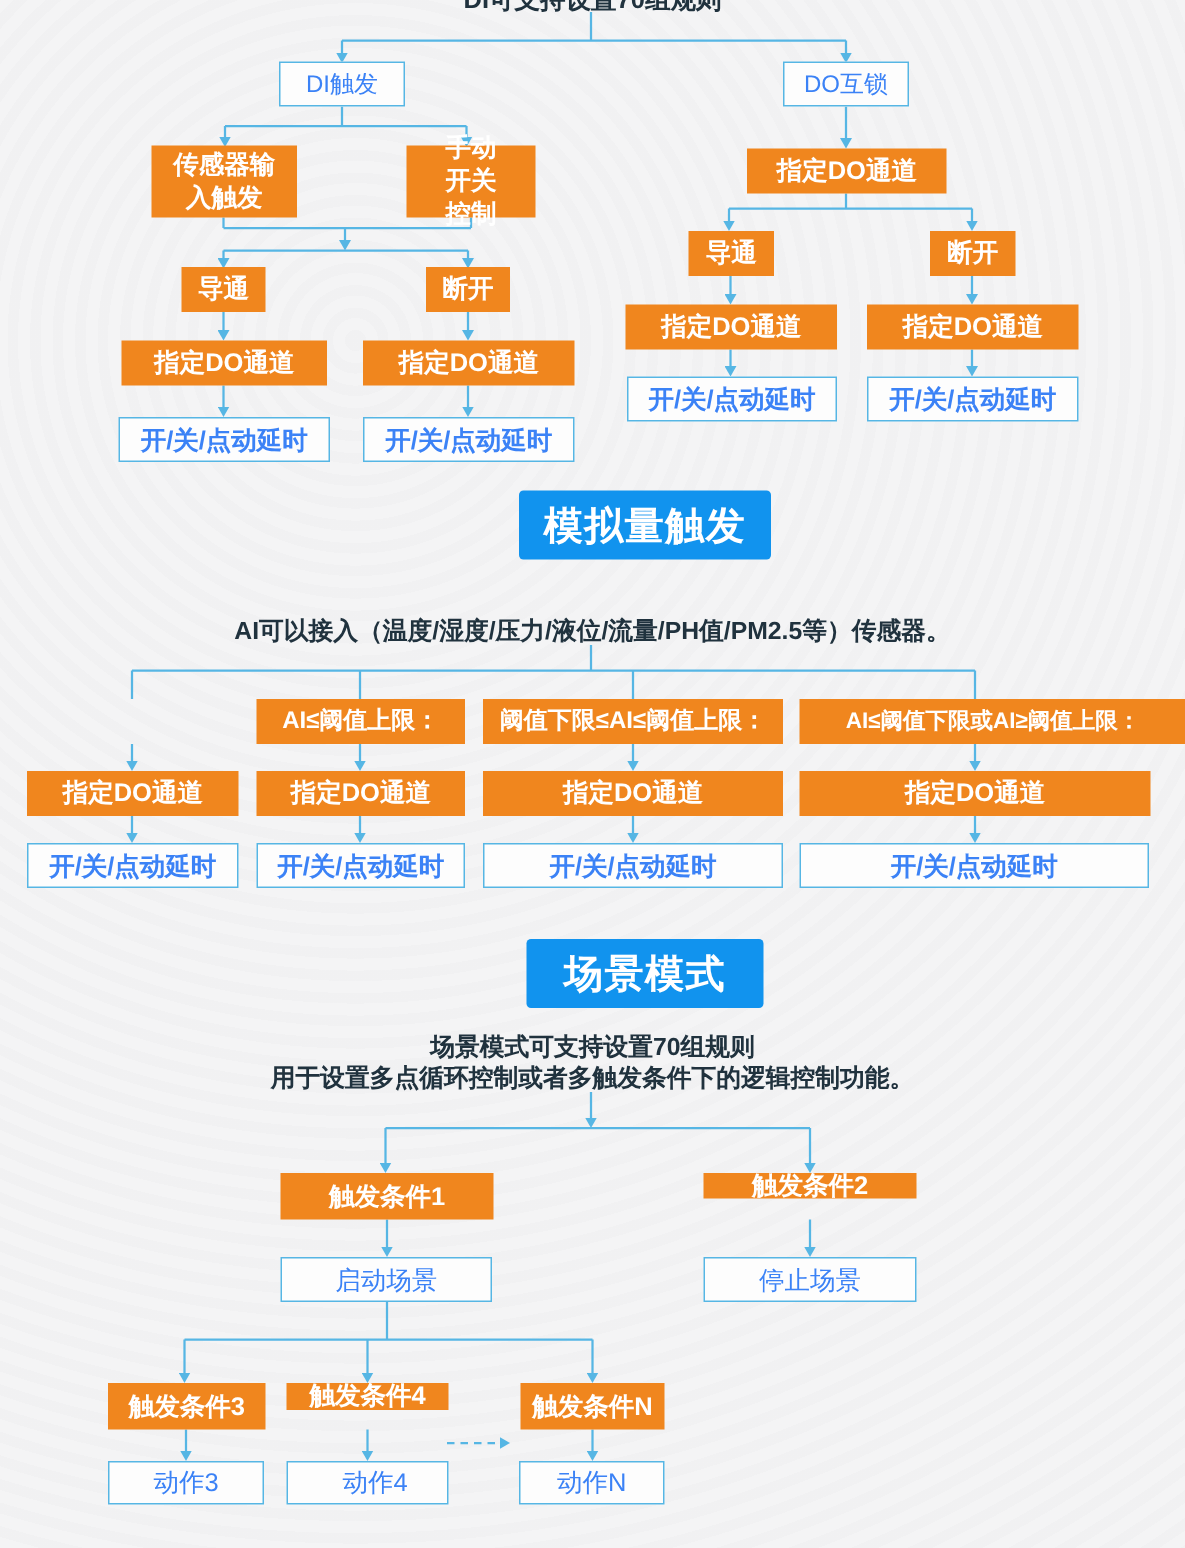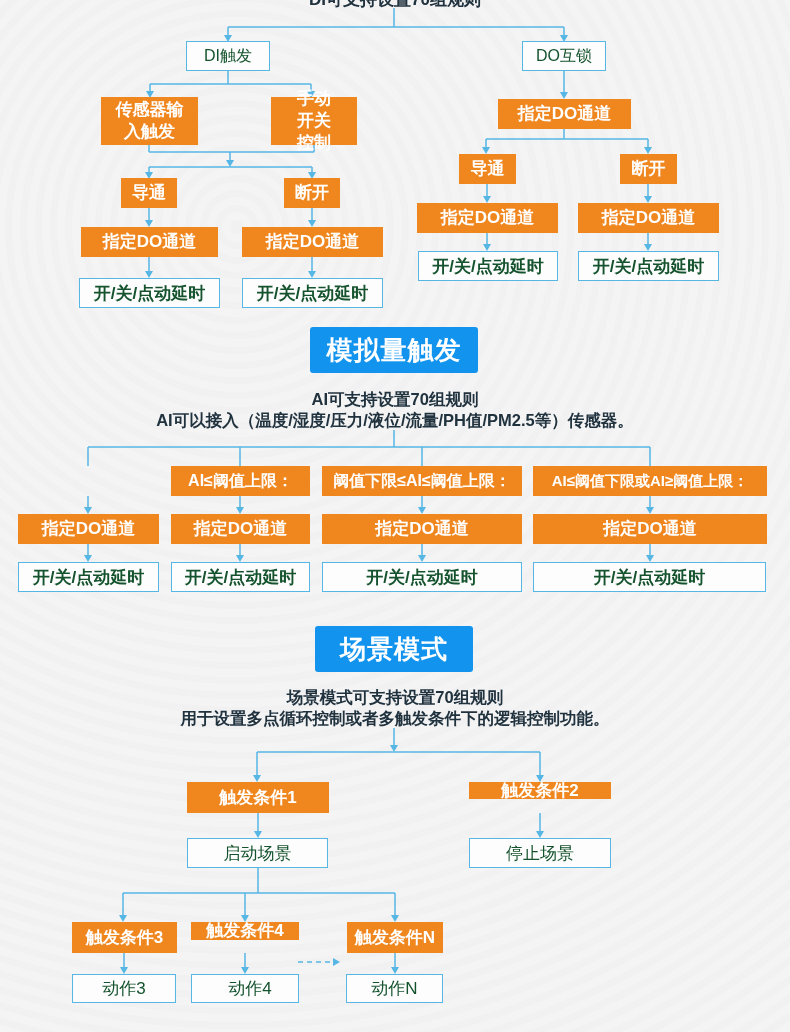--- a/index.html
+++ b/index.html
@@ -4,24 +4,24 @@
 <style>
   html,body{margin:0;padding:0;background:#f4f4f5;}
   .stage{
     position:relative;width:790px;height:1032px;margin:0 auto;overflow:hidden;
     background-color:#f4f4f5;
     background-image:repeating-radial-gradient(circle at 30% 22%, rgba(120,120,130,.025) 0 7px, rgba(255,255,255,.03) 7px 15px);
     font-family:"Liberation Sans","DejaVu Sans",sans-serif;
   }
   .abs{position:absolute;box-sizing:border-box;display:flex;align-items:center;justify-content:center;text-align:center;}
   .obox{background:#F0861E;color:#fff;font-weight:700;font-size:17px;line-height:22px;}
-  .wbox{background:#fdfdfd;border:1px solid #56B6E4;color:#14532d;font-weight:400;font-size:16px;}
+  .wbox{background:#fdfdfd;border:1px solid #56B6E4;color:#3b82f6;font-weight:400;font-size:16px;}
   .wbox.b{font-weight:700;font-size:17px;}
   .wbox.m{font-size:17px;}
-  .bluebtn{background:#1193EE;color:#fff;font-weight:700;font-size:26px;border-radius:3px;letter-spacing:1px;}
+  .bluebtn{background:#1193EE;color:#fff;font-weight:700;font-size:26px;border-radius:3px;letter-spacing:1px;margin-left:36px;}
   .desc{left:0;width:790px;color:#20323E;font-weight:600;font-size:16.5px;}
   .clip-title{left:0;width:790px;top:-12px;color:#20323E;font-weight:700;font-size:17px;}
   .cond{font-size:16px;}
   .cond.small{font-size:15px;}
   svg.wires{position:absolute;left:0;top:0;pointer-events:none;}
   .ln{stroke:#56B6E4;stroke-width:1.5;fill:none;}
   .arr{stroke:#56B6E4;stroke-width:1.5;fill:none;marker-end:url(#arw);}
   .dash{stroke-dasharray:5 4;}
 </style>
 </head>
@@ -117,26 +117,25 @@
 
   <div class="abs obox" style="left:498px;top:99px;width:133px;height:30px;">指定DO通道</div>
   <div class="abs obox" style="left:459px;top:154px;width:57px;height:30px;">导通</div>
   <div class="abs obox" style="left:620px;top:154px;width:57px;height:30px;">断开</div>
   <div class="abs obox" style="left:417px;top:203px;width:141px;height:30px;">指定DO通道</div>
   <div class="abs obox" style="left:578px;top:203px;width:141px;height:30px;">指定DO通道</div>
   <div class="abs wbox b" style="left:418px;top:251px;width:140px;height:30px;">开/关/点动延时</div>
   <div class="abs wbox b" style="left:578px;top:251px;width:141px;height:30px;">开/关/点动延时</div>
 
   <div class="abs bluebtn" style="left:310px;top:327px;width:168px;height:46px;">模拟量触发</div>
-  <div class="abs desc" style="top:389px;height:21px;">AI可支持设置70组规则</div>
   <div class="abs desc" style="top:410px;height:21px;">AI可以接入（温度/湿度/压力/液位/流量/PH值/PM2.5等）传感器。</div>
 
   <div class="abs obox cond" style="left:171px;top:466px;width:139px;height:30px;">AI≤阈值上限：</div>
   <div class="abs obox cond" style="left:322px;top:466px;width:200px;height:30px;text-align:center;">阈值下限≤AI≤阈值上限：</div>
-  <div class="abs obox cond small" style="left:533px;top:466px;width:234px;height:30px;">AI≤阈值下限或AI≥阈值上限：</div>
+  <div class="abs obox cond small" style="left:533px;top:466px;width:258px;height:30px;">AI≤阈值下限或AI≥阈值上限：</div>
 
   <div class="abs obox" style="left:18px;top:514px;width:141px;height:30px;">指定DO通道</div>
   <div class="abs obox" style="left:171px;top:514px;width:139px;height:30px;">指定DO通道</div>
   <div class="abs obox" style="left:322px;top:514px;width:200px;height:30px;">指定DO通道</div>
   <div class="abs obox" style="left:533px;top:514px;width:234px;height:30px;">指定DO通道</div>
 
   <div class="abs wbox b" style="left:18px;top:562px;width:141px;height:30px;">开/关/点动延时</div>
   <div class="abs wbox b" style="left:171px;top:562px;width:139px;height:30px;">开/关/点动延时</div>
   <div class="abs wbox b" style="left:322px;top:562px;width:200px;height:30px;">开/关/点动延时</div>
   <div class="abs wbox b" style="left:533px;top:562px;width:233px;height:30px;">开/关/点动延时</div>

